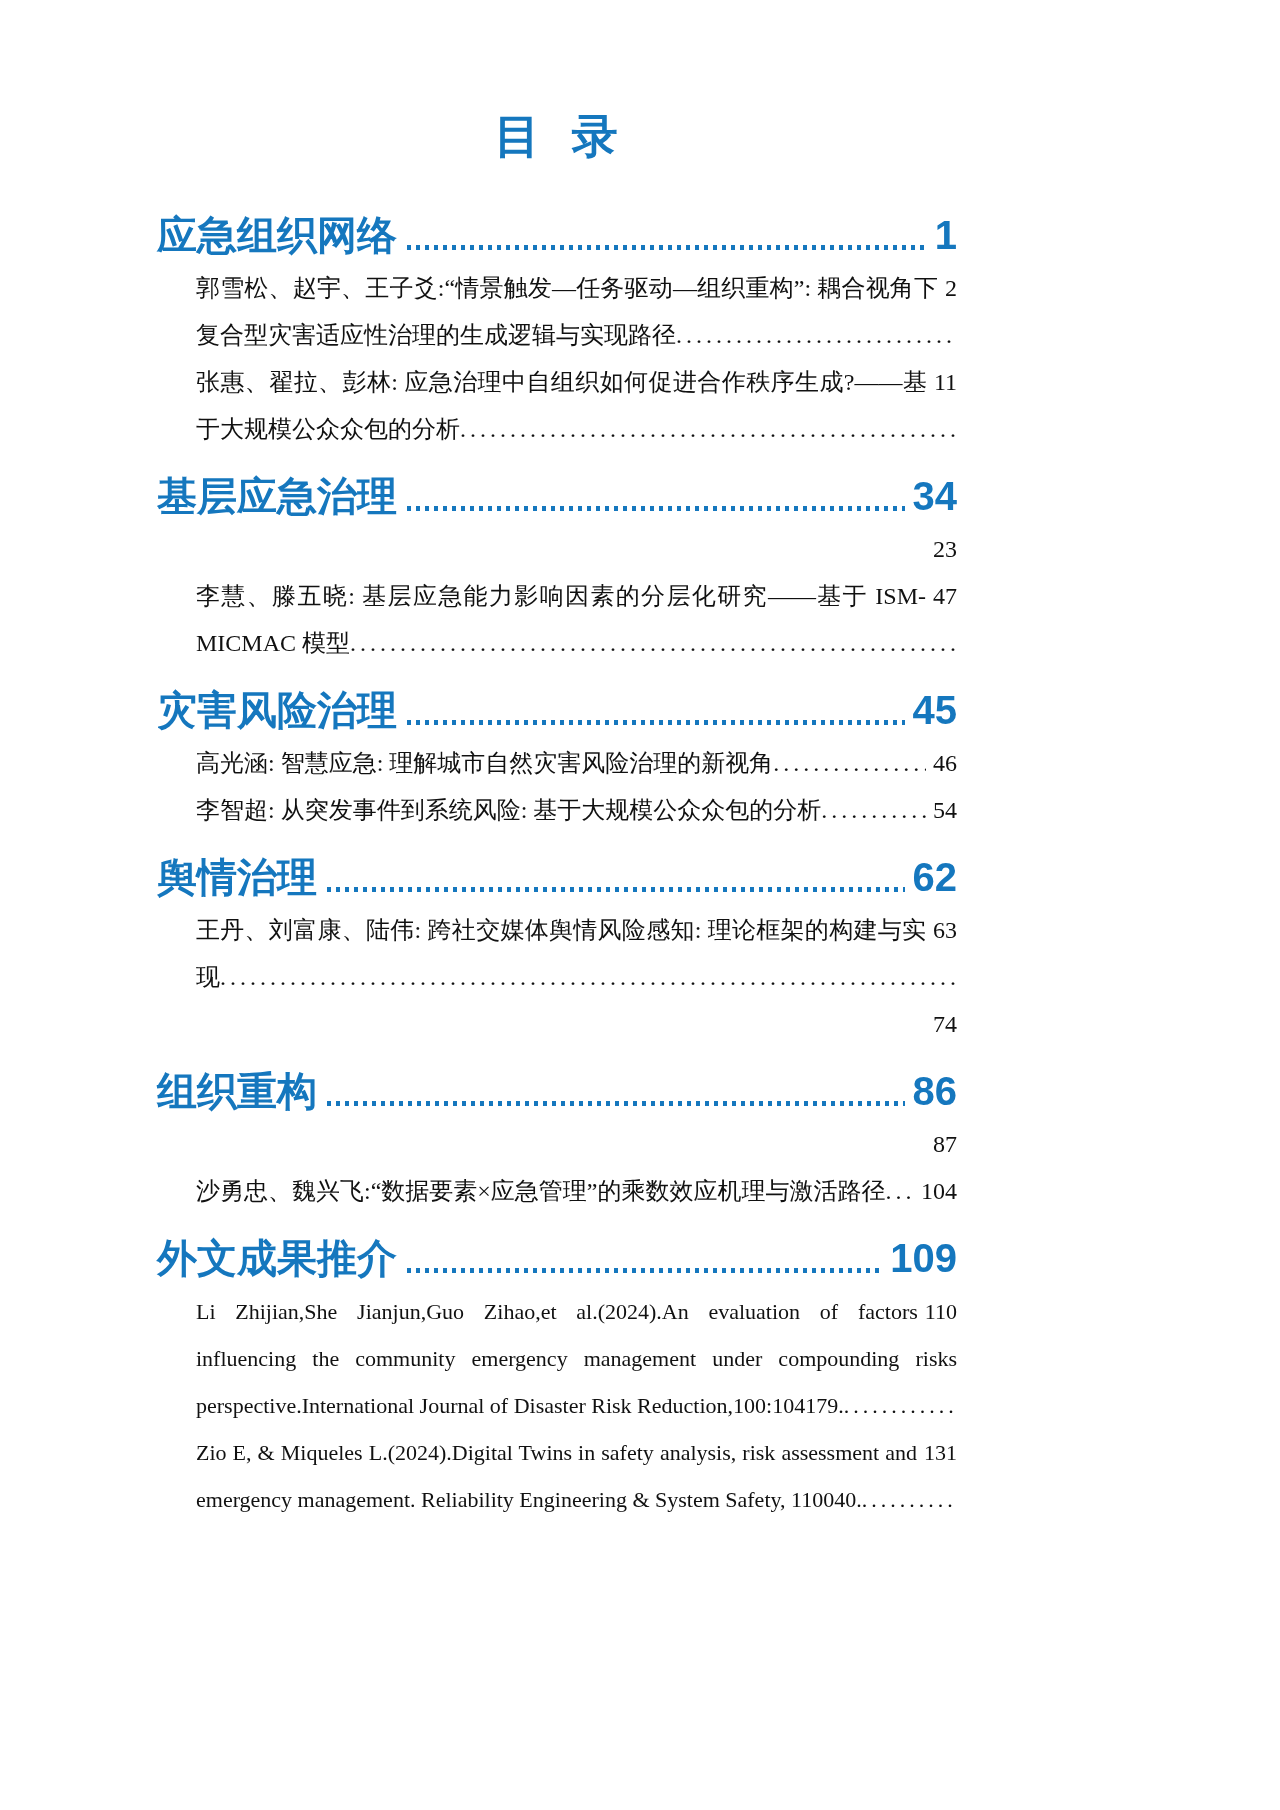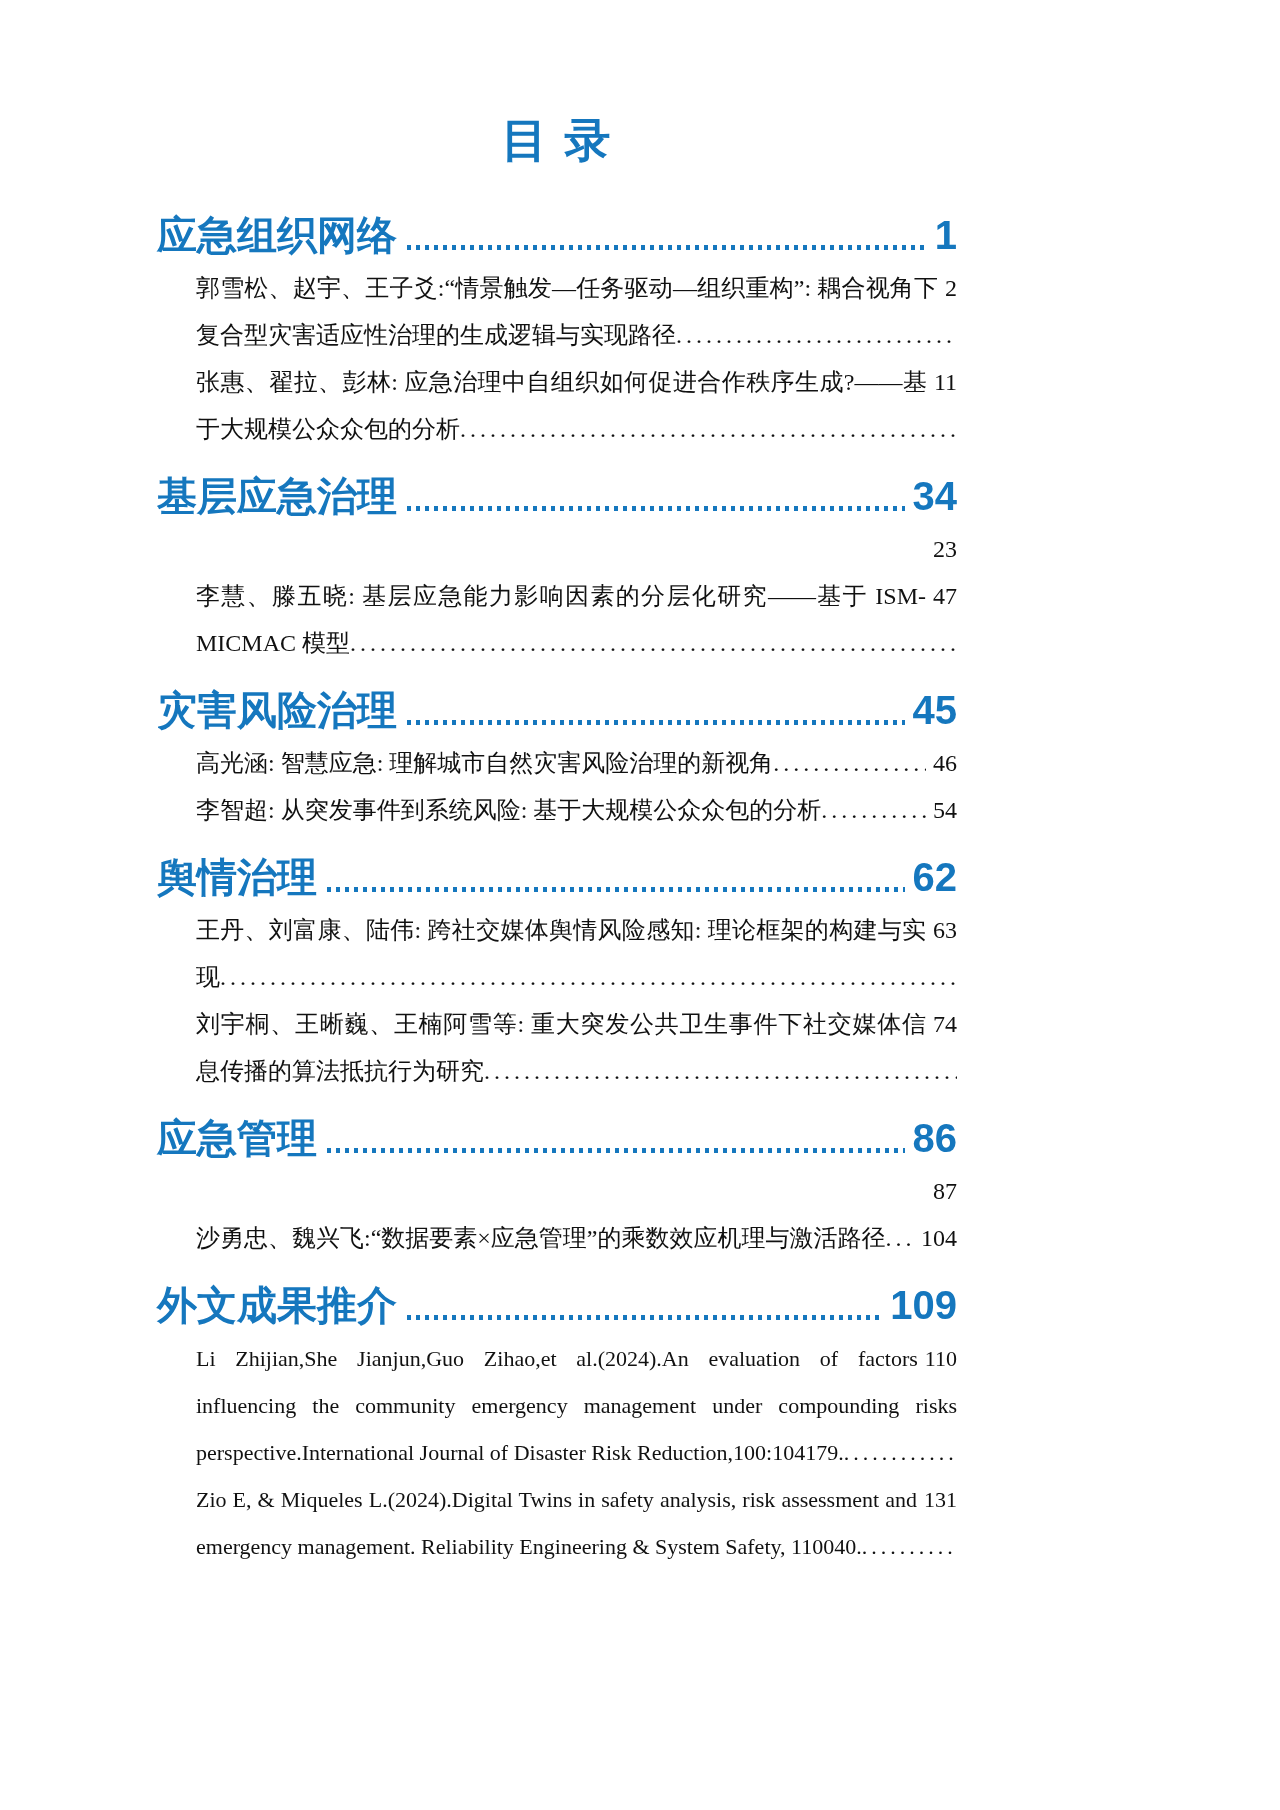--- a/index.html
+++ b/index.html
@@ -15,21 +15,21 @@
   .content {
     position: absolute;
     left: 157px;
     top: 112px;
     width: 800px;
   }
   .doc-title {
     margin: 0 0 44px 0;
     text-align: center;
     color: var(--accent, #1577BE);
-    font-family: Liberation Sans, sans-serif;
+    font-family: Liberation Mono, monospace;
     font-weight: bold;
     font-size: 46px;
     line-height: 56px;
     letter-spacing: 2px;
   }
   
   .sec-row {
     display: flex;
     align-items: baseline;
     margin: 20px 0 7px 0;
@@ -120,25 +120,25 @@
 
     <div class="sec-row">
       <span class="sec-label">舆情治理</span>
       <span class="sec-fill"></span>
       <span class="sec-pg">62</span>
     </div>
     <div class="entry">
       <span class="epg">63</span><span class="etxt">王丹、刘富康、陆伟: 跨社交媒体舆情风险感知: 理论框架的构建与实现</span>
     </div>
     <div class="entry">
-      <span class="epg">74</span><span class="etxt">刘宇桐、王晰巍、王楠阿雪等: 重大突发公共卫生事件下社交媒体信息传播的算法抵抗行为研究</span>
+      <span class="epg">74</span>
     </div>
 
     <div class="sec-row">
-      <span class="sec-label">应急管理</span>
+      <span class="sec-label">组织重构</span>
       <span class="sec-fill"></span>
       <span class="sec-pg">86</span>
     </div>
     <div class="entry">
       <span class="epg">87</span>
     </div>
     <div class="entry">
       <span class="epg">104</span><span class="etxt">沙勇忠、魏兴飞:“数据要素×应急管理”的乘数效应机理与激活路径</span>
     </div>
 

